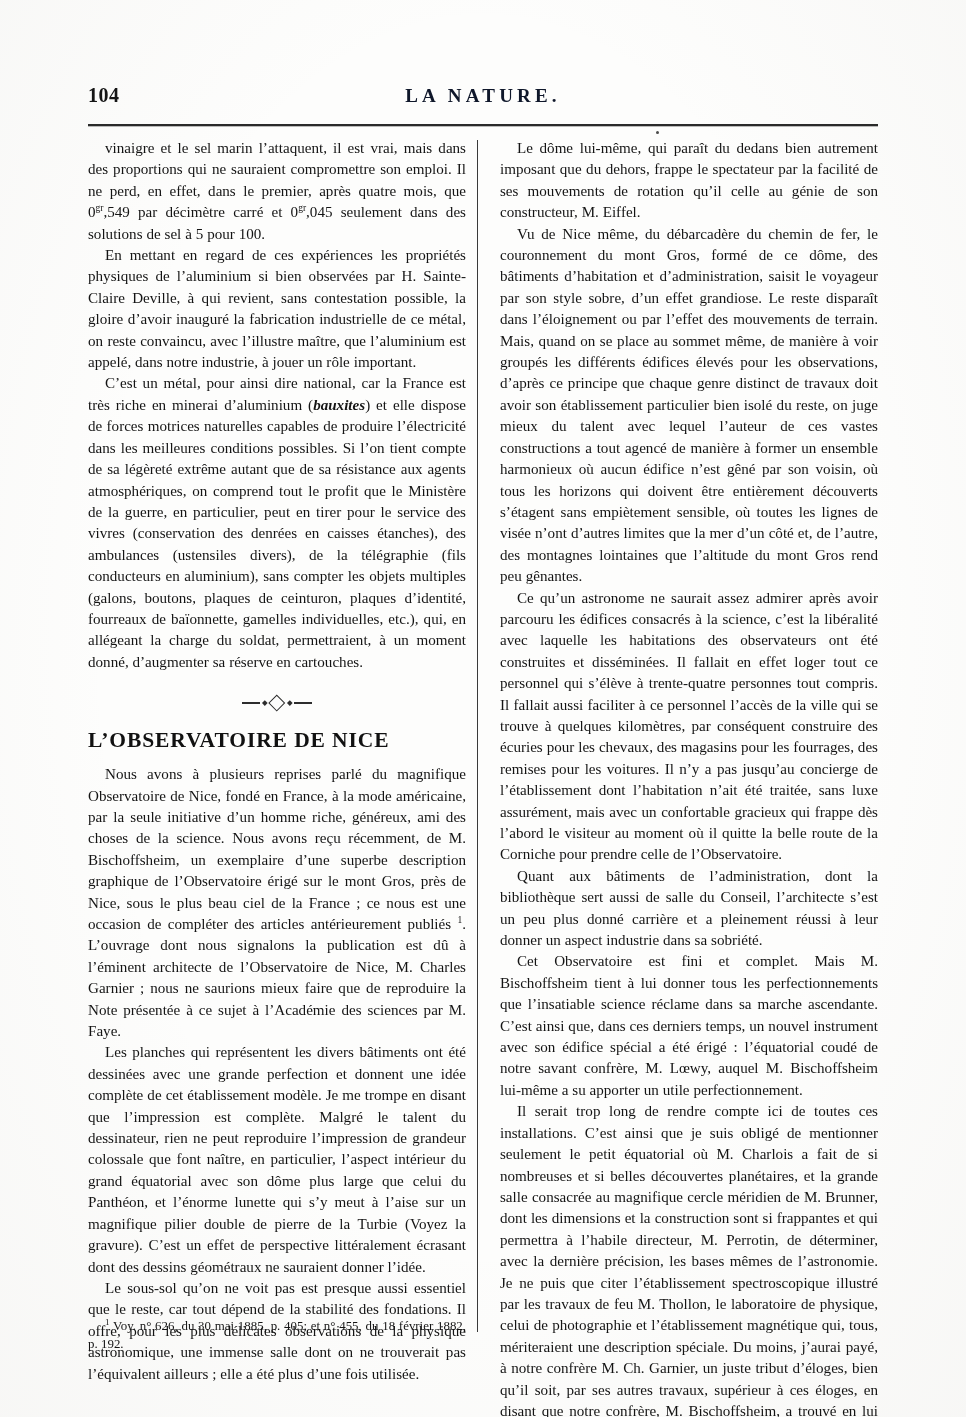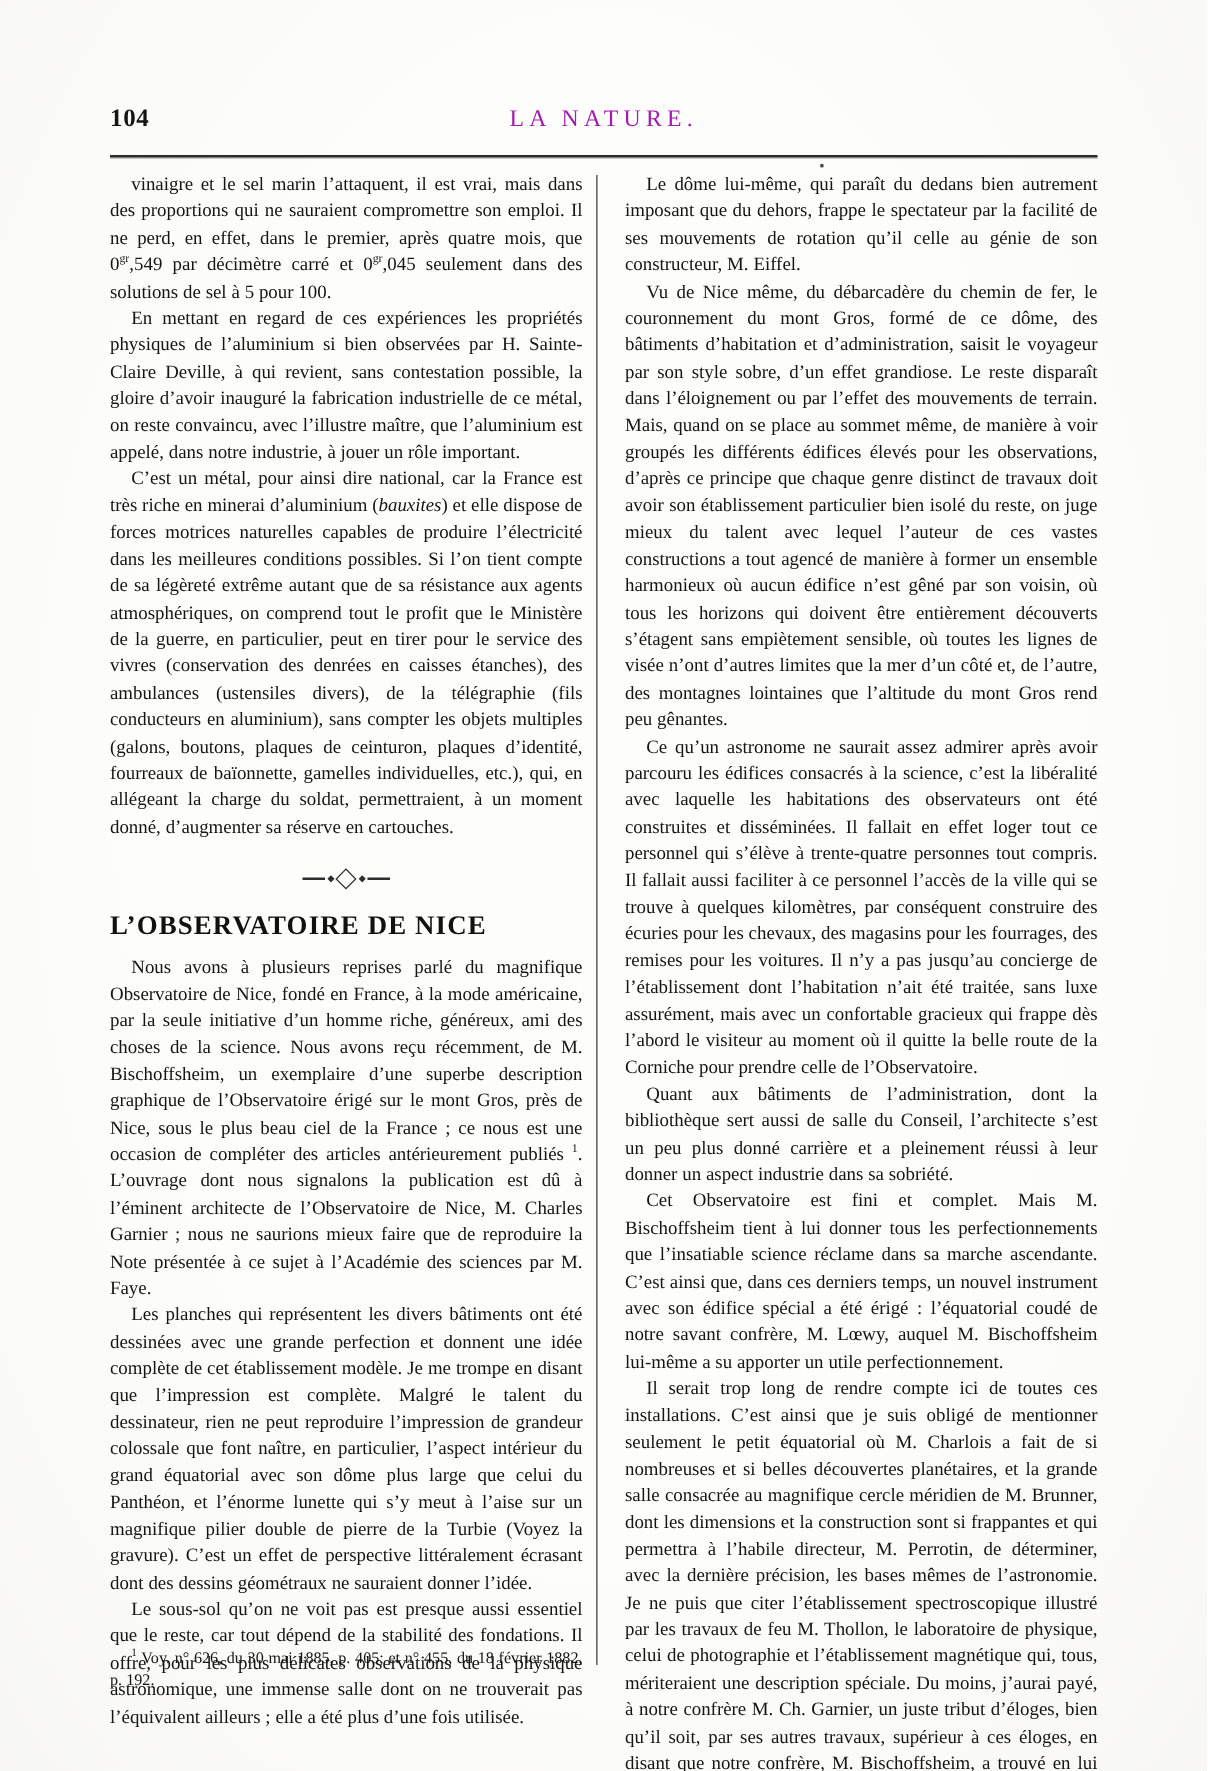--- a/index.html
+++ b/index.html
@@ -50,23 +50,23 @@
     letter-spacing: 0.5px;
     color: #151515;
   }
   .journal-title {
     position: absolute;
     left: 0;
     top: 1px;
     width: 790px;
     text-align: center;
     font-size: 19px;
-    font-weight: normal;
+    font-weight: bold;
     letter-spacing: 4.2px;
-    color: #a21caf;
+    color: #0f172a;
   }
   .head-rule {
     position: absolute;
     left: 88px;
     top: 124px;
     width: 790px;
     height: 2px;
     background: #2a2a2a;
   }
   .head-rule::after {
@@ -108,21 +108,21 @@
     margin: 0;
     font-size: 15.1px;
     line-height: 21.4px;
     text-align: justify;
     text-justify: inter-word;
     text-indent: 17px;
     hyphens: none;
     word-spacing: 0.1px;
   }
 
-  i, .it { font-style: italic; }
+  i, .it { font-style: italic; font-weight: bold; }
 
   sup {
     font-size: 9.5px;
     vertical-align: super;
     line-height: 0;
   }
 
   
   .ornament {
     height: 46px;

